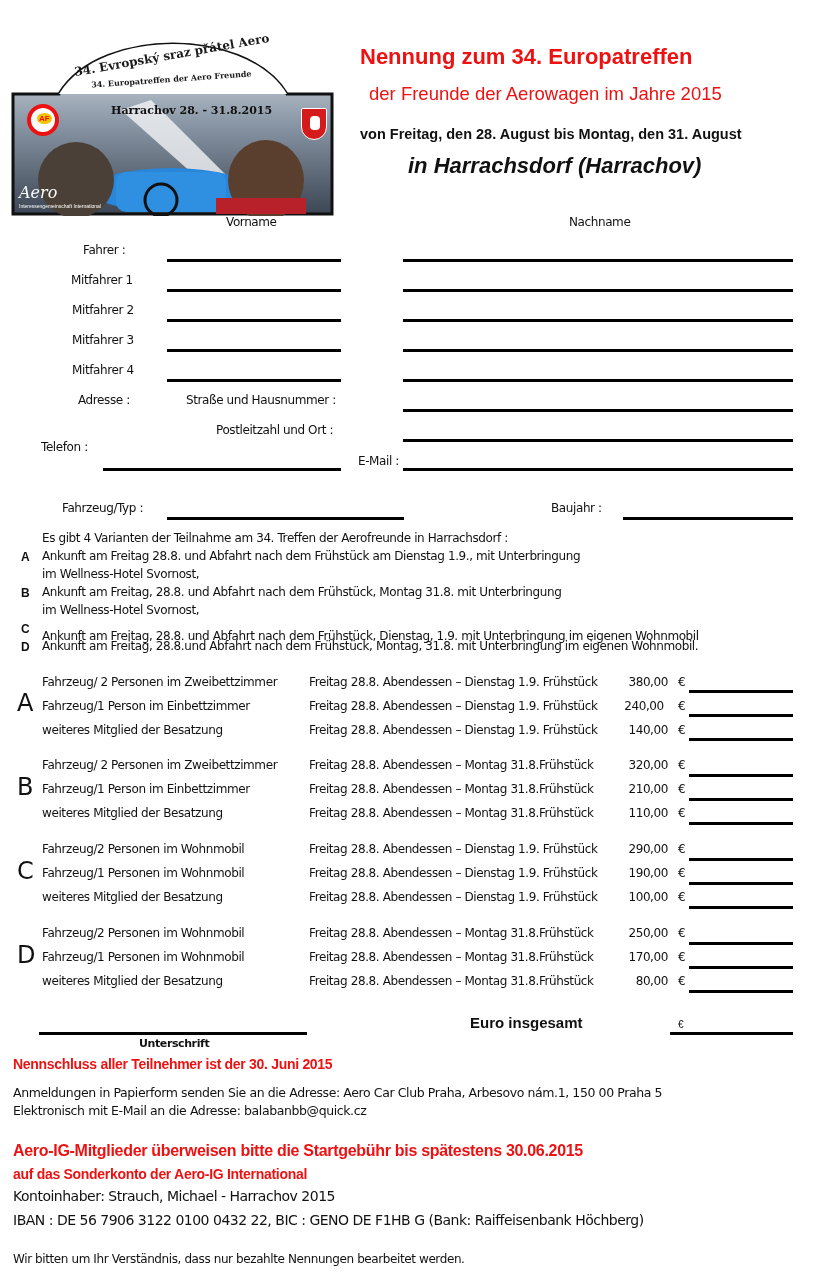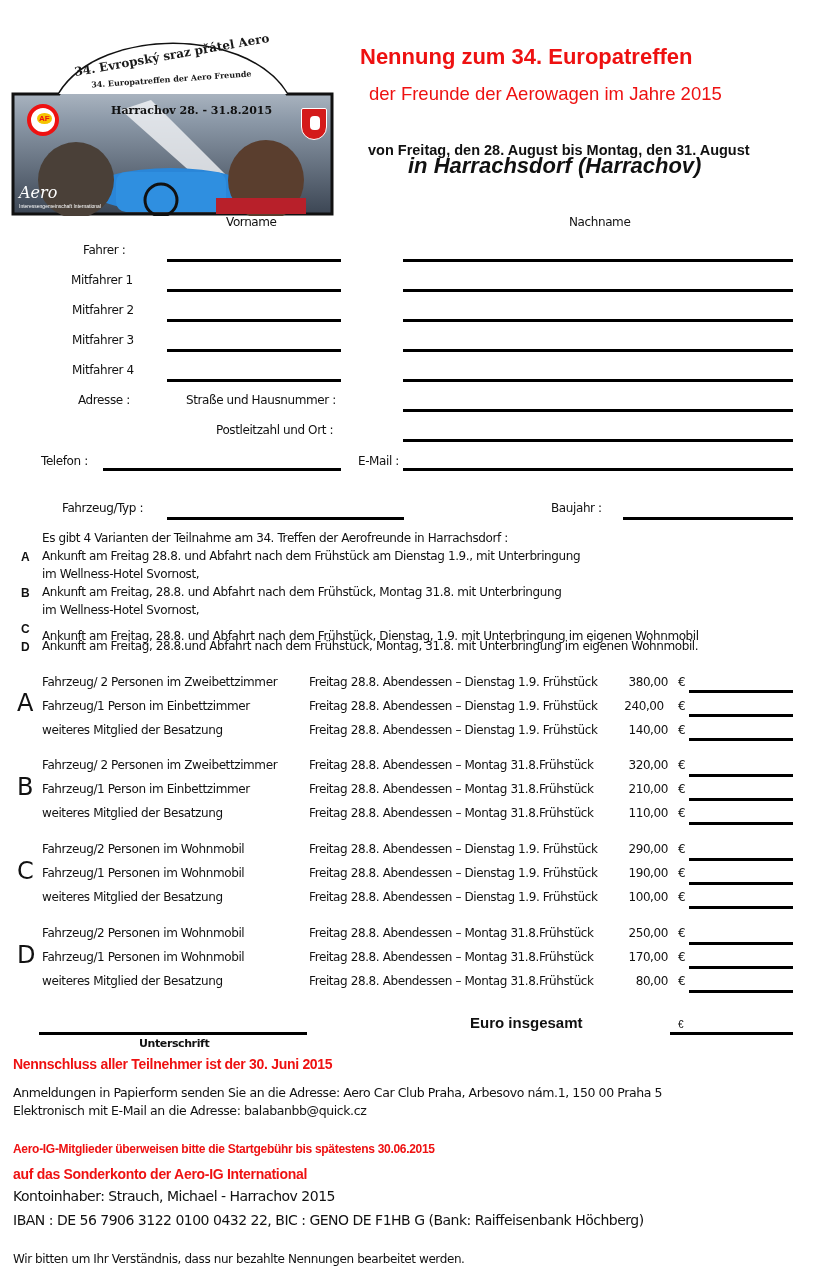--- a/index.html
+++ b/index.html
@@ -64,21 +64,21 @@
     </div>
   <div class="crest">
       <i></i>
     </div>
   <div class="aero-script">Aero</div>
   <div class="aero-sub">Interessengemeinschaft International</div>
 </div>
 
 <div class="abs red h1" style="left:360px; top:44px;">Nennung  zum 34. Europatreffen</div>
 <div class="abs red h2" style="left:369px; top:83px;">der Freunde der Aerowagen im Jahre 2015</div>
-<div class="abs h3" style="left:368px; top:126px;margin-top:16px;">von  Freitag, den 28. August bis Montag, den 31. August</div>
+<div class="abs h3" style="left:360px; top:126px;">von  Freitag, den 28. August bis Montag, den 31. August</div>
 <div class="abs h4" style="left:408px; top:153px;font-style:italic;">in Harrachsdorf (Harrachov)</div>
 
 <div class="abs lbl" style="left:226px; top:215px;">Vorname</div>
 <div class="abs lbl" style="left:569px; top:215px;">Nachname</div>
 
 <div class="abs lbl" style="left:83px; top:243px;">Fahrer :</div>
 <div class="line" style="left:167px; top:259px; width:174px;"></div>
 <div class="line" style="left:403px; top:259px; width:390px;"></div>
 
 <div class="abs lbl" style="left:71px; top:273px;">Mitfahrer 1</div>
@@ -97,21 +97,21 @@
 <div class="line" style="left:167px; top:379px; width:174px;"></div>
 <div class="line" style="left:403px; top:379px; width:390px;"></div>
 
 <div class="abs lbl" style="left:78px; top:393px;">Adresse :</div>
 <div class="abs lbl" style="left:186px; top:393px;">Straße und Hausnummer :</div>
 <div class="line" style="left:403px; top:409px; width:390px;"></div>
 
 <div class="abs lbl" style="left:216px; top:423px;">Postleitzahl und Ort :</div>
 <div class="line" style="left:403px; top:439px; width:390px;"></div>
 
-<div class="abs lbl" style="left:41px; top:454px;text-align:center;">Telefon :</div>
+<div class="abs lbl" style="left:41px; top:440px;text-align:center;">Telefon :</div>
 <div class="line" style="left:103px; top:468px; width:238px;"></div>
 <div class="abs lbl" style="left:358px; top:454px;">E-Mail :</div>
 <div class="line" style="left:403px; top:468px; width:390px;"></div>
 
 <div class="abs lbl" style="left:62px; top:501px;">Fahrzeug/Typ :</div>
 <div class="line" style="left:167px; top:517px; width:237px;"></div>
 <div class="abs lbl" style="left:503px; top:501px;margin-left:48px;">Baujahr :</div>
 <div class="line" style="left:623px; top:517px; width:170px;"></div>
 
 <div class="abs lbl" style="left:42px; top:531px;">Es gibt 4 Varianten der Teilnahme am 34. Treffen der Aerofreunde in Harrachsdorf :</div>
@@ -210,17 +210,17 @@
 <div class="abs" style="left:139px; top:1037px; font-size:11px; font-weight:bold; font-family:'DejaVu Sans', sans-serif; letter-spacing:-0.4px;">Unterschrift</div>
 
 <div class="abs" style="left:470px; top:1014px; font-size:15px; font-weight:bold;">Euro  insgesamt</div>
 <div class="abs" style="left:678px; top:1019px; font-size:10px;">€</div>
 <div class="line" style="left:670px; top:1032px; width:123px;"></div>
 
 <div class="abs red" style="left:13px; top:1056px; font-size:14px; font-weight:bold; letter-spacing:-0.3px;">Nennschluss aller Teilnehmer ist der 30. Juni 2015</div>
 <div class="abs lbl13" style="left:13px; top:1085px;">Anmeldungen in Papierform senden Sie an die Adresse: Aero Car Club Praha, Arbesovo nám.1, 150 00 Praha 5</div>
 <div class="abs lbl13" style="left:13px; top:1103px;">Elektronisch mit E-Mail an die Adresse: balabanbb@quick.cz</div>
 
-<div class="abs red" style="left:13px; top:1142px; font-size:12px; font-weight:bold; letter-spacing:-0.3px;">Aero-IG-Mitglieder überweisen bitte die Startgebühr bis spätestens 30.06.2015</div>
+<div class="abs red" style="left:13px; top:1142px; font-size:16px; font-weight:bold; letter-spacing:-0.3px;">Aero-IG-Mitglieder überweisen bitte die Startgebühr bis spätestens 30.06.2015</div>
 <div class="abs red" style="left:13px; top:1166px; font-size:14px; font-weight:bold; letter-spacing:-0.3px;">auf das Sonderkonto der Aero-IG International</div>
 <div class="abs" style="left:13px; top:1188px; font-size:14px; font-family:'DejaVu Sans', sans-serif; letter-spacing:-0.5px;">Kontoinhaber: Strauch, Michael - Harrachov 2015</div>
 <div class="abs" style="left:13px; top:1212px; font-size:14px; font-family:'DejaVu Sans', sans-serif; letter-spacing:-0.5px;">IBAN : DE 56 7906 3122 0100 0432 22,  BIC : GENO DE F1HB G  (Bank: Raiffeisenbank Höchberg)</div>
 <div class="abs lbl" style="left:13px; top:1252px;">Wir bitten um Ihr Verständnis, dass nur bezahlte Nennungen bearbeitet werden.</div>
 
 </body></html>

